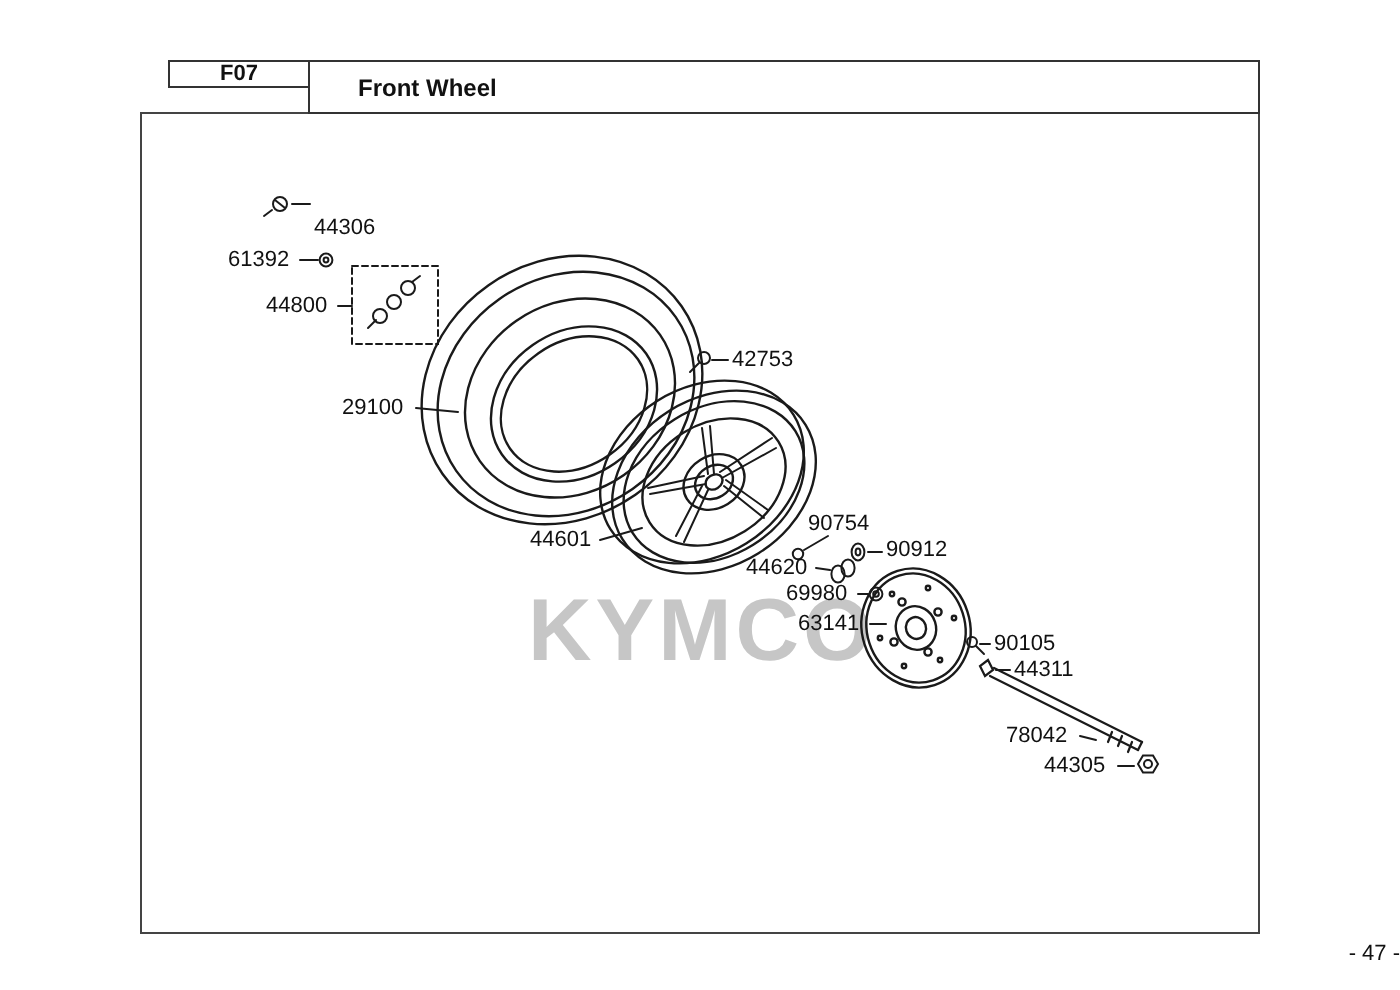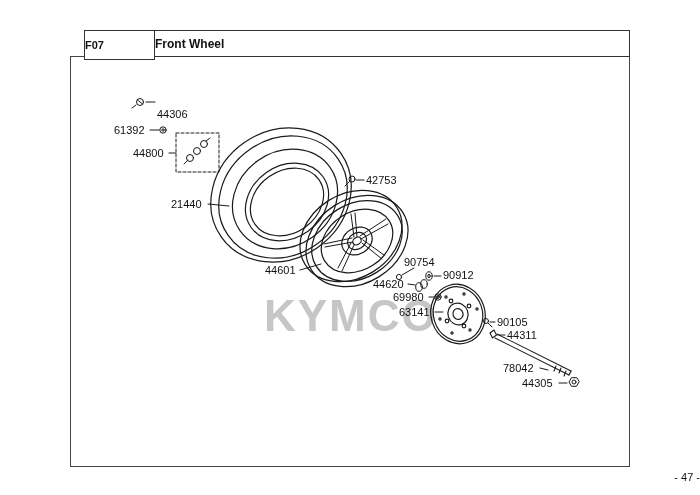--- a/index.html
+++ b/index.html
@@ -1,30 +1,30 @@
 <!DOCTYPE html>
 <html><head>
 <meta charset="utf-8">
 <style>
   html,body{margin:0;padding:0;background:#fff;}
   .page{
     position:relative;width:700px;height:495px;background:#fff;overflow:hidden;
     font-family:"Liberation Sans","DejaVu Sans",sans-serif;color:#111;
   }
   .hdr-code{
-    position:absolute;left:84px;top:30px;width:71px;height:30px;
+    position:absolute;left:84px;top:30px;width:71px;height:14px;
     border:1px solid #333;box-sizing:border-box;
-    display:flex;align-items:center;
+    display:flex;align-items:center;justify-content:center;
     font-size:11px;font-weight:bold;background:#fff;z-index:4;
   }
   .hdr-title{
     position:absolute;left:154px;top:30px;width:476px;height:27px;
     border:1px solid #333;box-sizing:border-box;
     display:flex;align-items:center;
-    font-size:12px;font-weight:bold;background:#fff;z-index:4;
+    padding-left:24px;font-size:12px;font-weight:bold;background:#fff;z-index:4;
   }
   .frame{
     position:absolute;left:70px;top:56px;width:560px;height:411px;
     border:1px solid #444;box-sizing:border-box;background:transparent;z-index:0;
   }
   .watermark{
     position:absolute;left:264px;top:291px;z-index:1;
     font-size:44px;font-weight:bold;letter-spacing:2px;color:#c6c6c6;
     user-select:none;
   }
@@ -179,21 +179,21 @@
         <line x1="498" y1="335" x2="505" y2="335"></line>
         <line x1="540" y1="368" x2="548" y2="370"></line>
         <line x1="559" y1="383" x2="567" y2="383"></line>
       </g>
     </g>
   </svg>
 
   <span class="part-label" style="left:157px;top:108px">44306</span>
   <span class="part-label" style="left:114px;top:124px">61392</span>
   <span class="part-label" style="left:133px;top:147px">44800</span>
-  <span class="part-label" style="left:171px;top:198px">21440</span>
+  <span class="part-label" style="left:171px;top:198px">29100</span>
   <span class="part-label" style="left:366px;top:174px">42753</span>
   <span class="part-label" style="left:265px;top:264px">44601</span>
   <span class="part-label" style="left:404px;top:256px">90754</span>
   <span class="part-label" style="left:443px;top:269px">90912</span>
   <span class="part-label" style="left:373px;top:278px">44620</span>
   <span class="part-label" style="left:393px;top:291px">69980</span>
   <span class="part-label" style="left:399px;top:306px">63141</span>
   <span class="part-label" style="left:497px;top:316px">90105</span>
   <span class="part-label" style="left:507px;top:329px">44311</span>
   <span class="part-label" style="left:503px;top:362px">78042</span>

